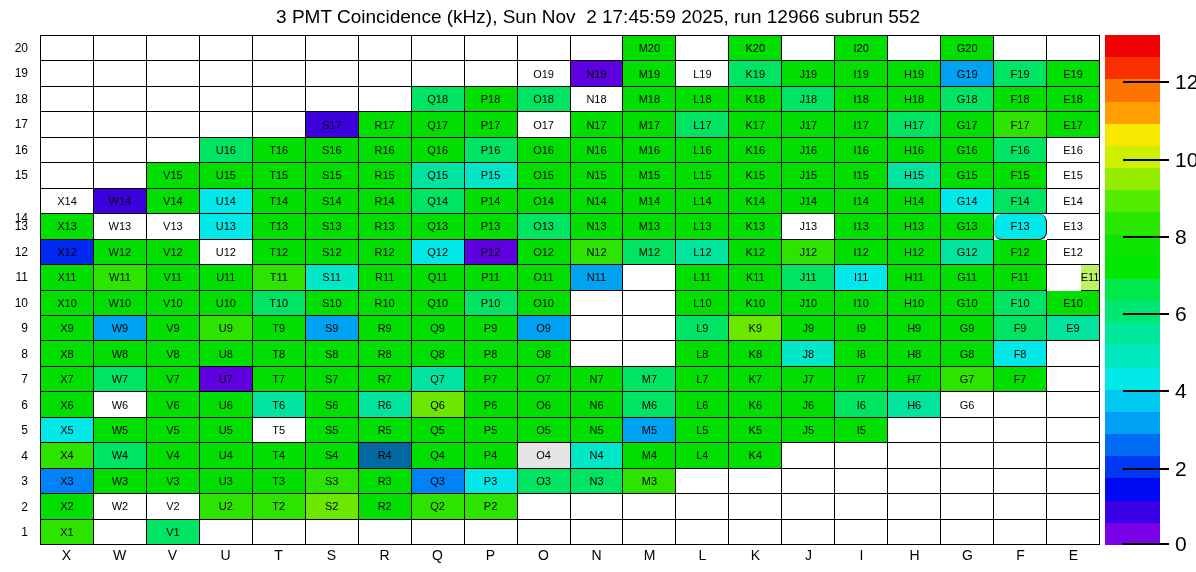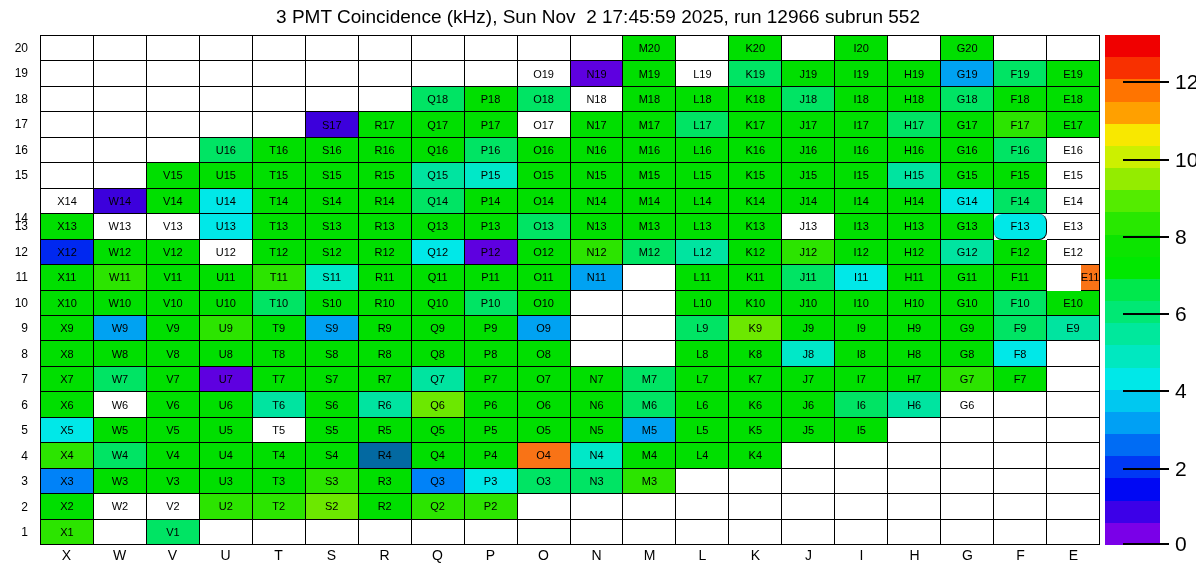--- a/index.html
+++ b/index.html
@@ -265,21 +265,21 @@
       <div class="cell" style="background: rgb(0, 223, 0);">O11</div>
       <div class="cell" style="background: rgb(0, 162, 242);">N11</div>
       <div class="cell"></div>
       <div class="cell" style="background: rgb(0, 223, 0);">L11</div>
       <div class="cell" style="background: rgb(0, 223, 0);">K11</div>
       <div class="cell" style="background: rgb(0, 228, 100);">J11</div>
       <div class="cell" style="background: rgb(0, 232, 232);">I11</div>
       <div class="cell" style="background: rgb(0, 223, 0);">H11</div>
       <div class="cell" style="background: rgb(0, 223, 0);">G11</div>
       <div class="cell" style="background: rgb(0, 223, 0);">F11</div>
-      <div class="cell" style="background: #f97316; margin-left: 34px;">E11</div>
+      <div class="cell" style="background: #bef264; margin-left: 34px;">E11</div>
       <div class="cell" style="background: rgb(0, 223, 0);">X10</div>
       <div class="cell" style="background: rgb(0, 223, 0);">W10</div>
       <div class="cell" style="background: rgb(0, 223, 0);">V10</div>
       <div class="cell" style="background: rgb(0, 223, 0);">U10</div>
       <div class="cell" style="background: rgb(0, 228, 100);">T10</div>
       <div class="cell" style="background: rgb(0, 223, 0);">S10</div>
       <div class="cell" style="background: rgb(0, 223, 0);">R10</div>
       <div class="cell" style="background: rgb(0, 223, 0);">Q10</div>
       <div class="cell" style="background: rgb(0, 228, 100);">P10</div>
       <div class="cell" style="background: rgb(0, 223, 0);">O10</div>
@@ -395,21 +395,21 @@
       <div class="cell"></div>
       <div class="cell" style="background: rgb(44, 228, 0);">X4</div>
       <div class="cell" style="background: rgb(0, 228, 100);">W4</div>
       <div class="cell" style="background: rgb(0, 223, 0);">V4</div>
       <div class="cell" style="background: rgb(0, 223, 0);">U4</div>
       <div class="cell" style="background: rgb(0, 223, 0);">T4</div>
       <div class="cell" style="background: rgb(0, 223, 0);">S4</div>
       <div class="cell" style="background: #0369a1; text-align: right;">R4</div>
       <div class="cell" style="background: rgb(0, 223, 0);">Q4</div>
       <div class="cell" style="background: rgb(0, 223, 0);">P4</div>
-      <div class="cell" style="background: #f97316;">O4</div>
+      <div class="cell" style="background: #e5e5e5;">O4</div>
       <div class="cell" style="background: rgb(0, 232, 200);">N4</div>
       <div class="cell" style="background: rgb(0, 223, 0);">M4</div>
       <div class="cell" style="background: rgb(0, 223, 0);">L4</div>
       <div class="cell" style="background: rgb(0, 223, 0);">K4</div>
       <div class="cell"></div>
       <div class="cell"></div>
       <div class="cell"></div>
       <div class="cell"></div>
       <div class="cell"></div>
       <div class="cell"></div>

